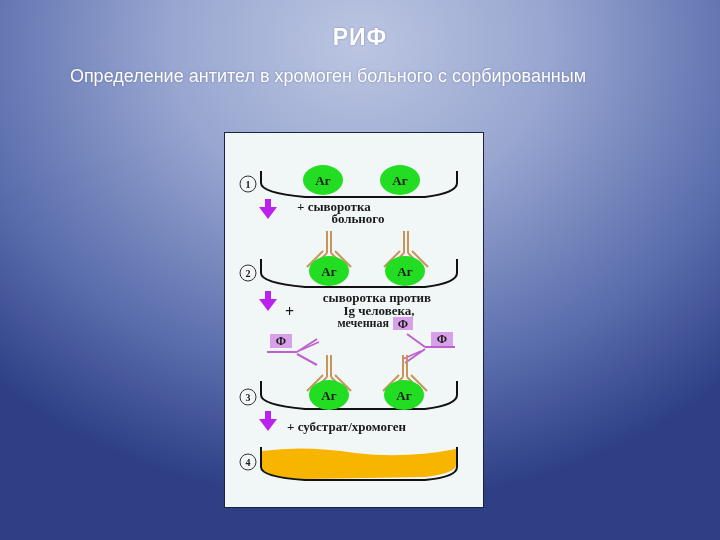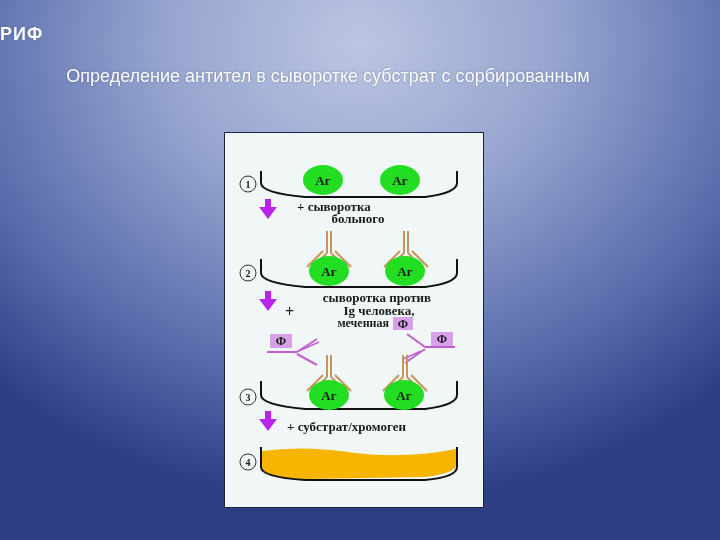--- a/index.html
+++ b/index.html
@@ -2,43 +2,43 @@
 <html><head>
   <meta charset="utf-8">
   <style>
     html, body { margin: 0; padding: 0; }
     body {
       width: 720px; height: 540px; overflow: hidden; position: relative;
       background: radial-gradient(ellipse 75% 85% at 50% 8%, #bcc6e2 0%, #98a6d0 35%, #5f72b0 70%, #2e3f86 100%);
       font-family: "Liberation Sans", sans-serif;
     }
     .title {
-      position: absolute; top: 24px; left: 0; width: 720px; 
-      font-size: 18px; font-weight: bold; color: #ffffff; letter-spacing: 1px;
+      position: absolute; top: 24px; left: 0; width: 720px; text-align: center;
+      font-size: 23px; font-weight: bold; color: #ffffff; letter-spacing: 1px;
       text-shadow: 0 0 2px rgba(60,70,120,0.5);
     }
     .subtitle {
       position: absolute; top: 64px; left: 0; width: 656px; text-align: center;
       font-size: 18px; color: #ffffff; line-height: 25px;
       text-shadow: 0 0 2px rgba(60,70,120,0.5);
     }
     .panel {
       position: absolute; left: 224px; top: 132px; width: 260px; height: 376px;
       background: #f1f7f7; border: 1px solid #1d2240;
       box-sizing: border-box;
     }
     .panel svg { position: absolute; left: 0; top: 0; }
     .lbl { font-family: "Liberation Serif", serif; font-weight: bold; fill: #1a1a1a; }
   </style>
 </head>
 <body>
 
 <div class="title">РИФ</div>
 <div class="subtitle">
-  <div>Определение антител в сыворотке субстрат с сорбированным</div>
+  <div>Определение антител в хромоген больного с сорбированным</div>
 </div>
 
 <div class="panel">
   <svg width="260" height="376" viewBox="0 0 260 376">
     <defs>
       <g id="antibody">
 
         <line x1="-2" y1="0" x2="-2" y2="-22" stroke="#c8945a" stroke-width="2"></line>
         <line x1="2" y1="0" x2="2" y2="-22" stroke="#c8945a" stroke-width="2"></line>
         <line x1="-2" y1="0" x2="-18" y2="16" stroke="#c8945a" stroke-width="2"></line>

